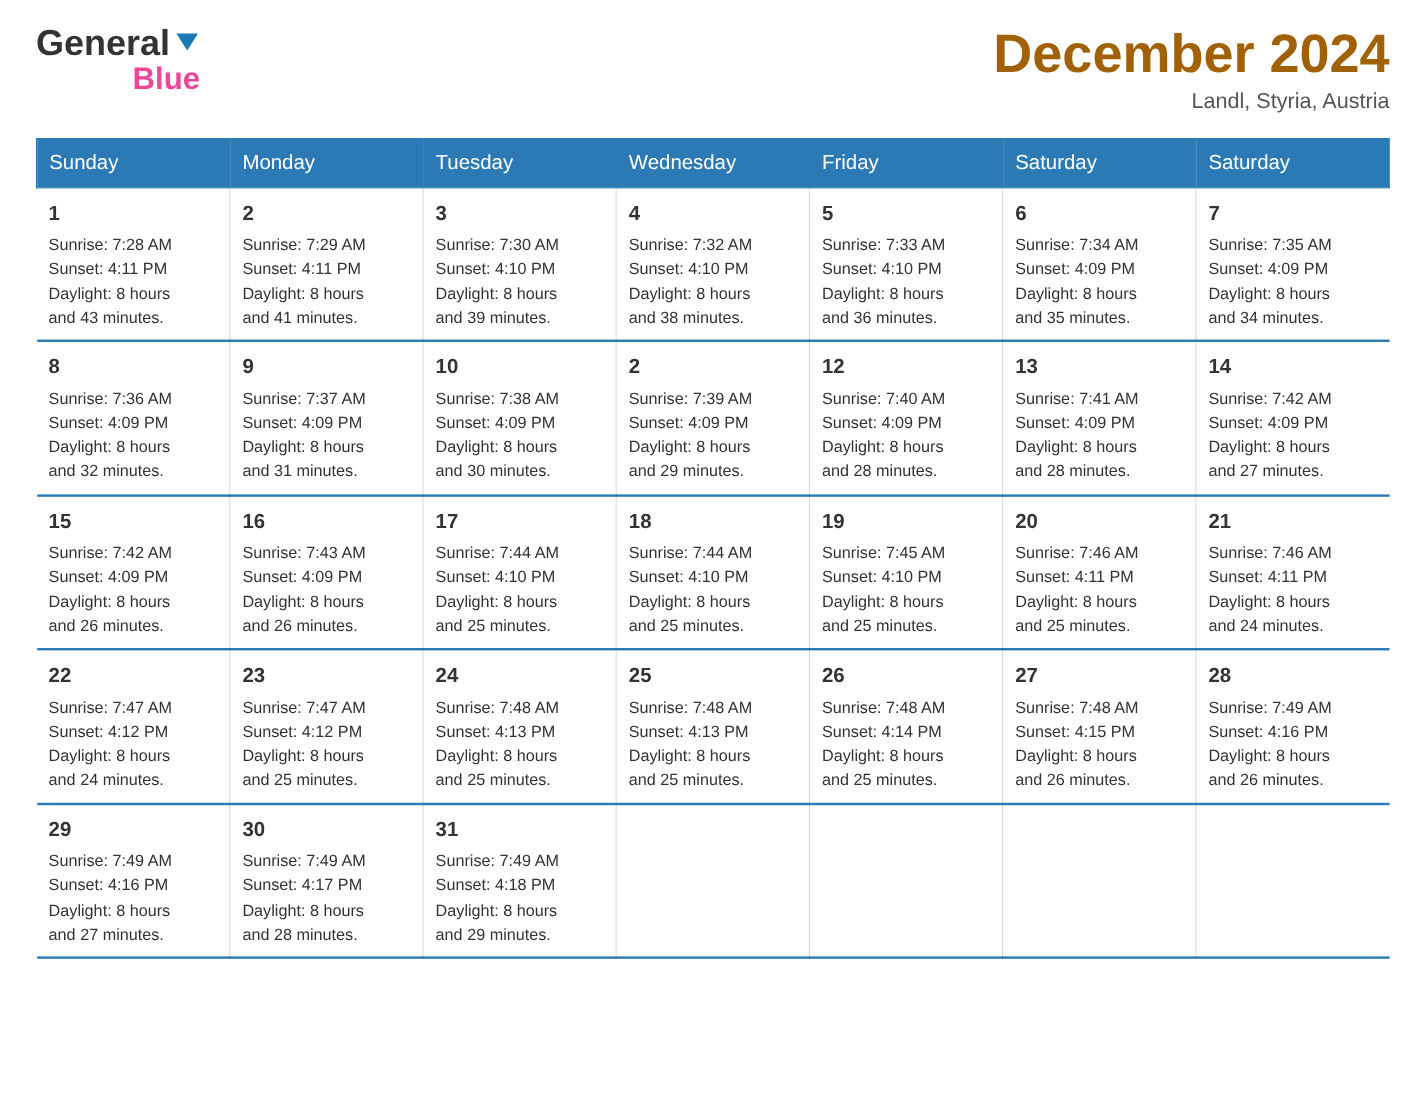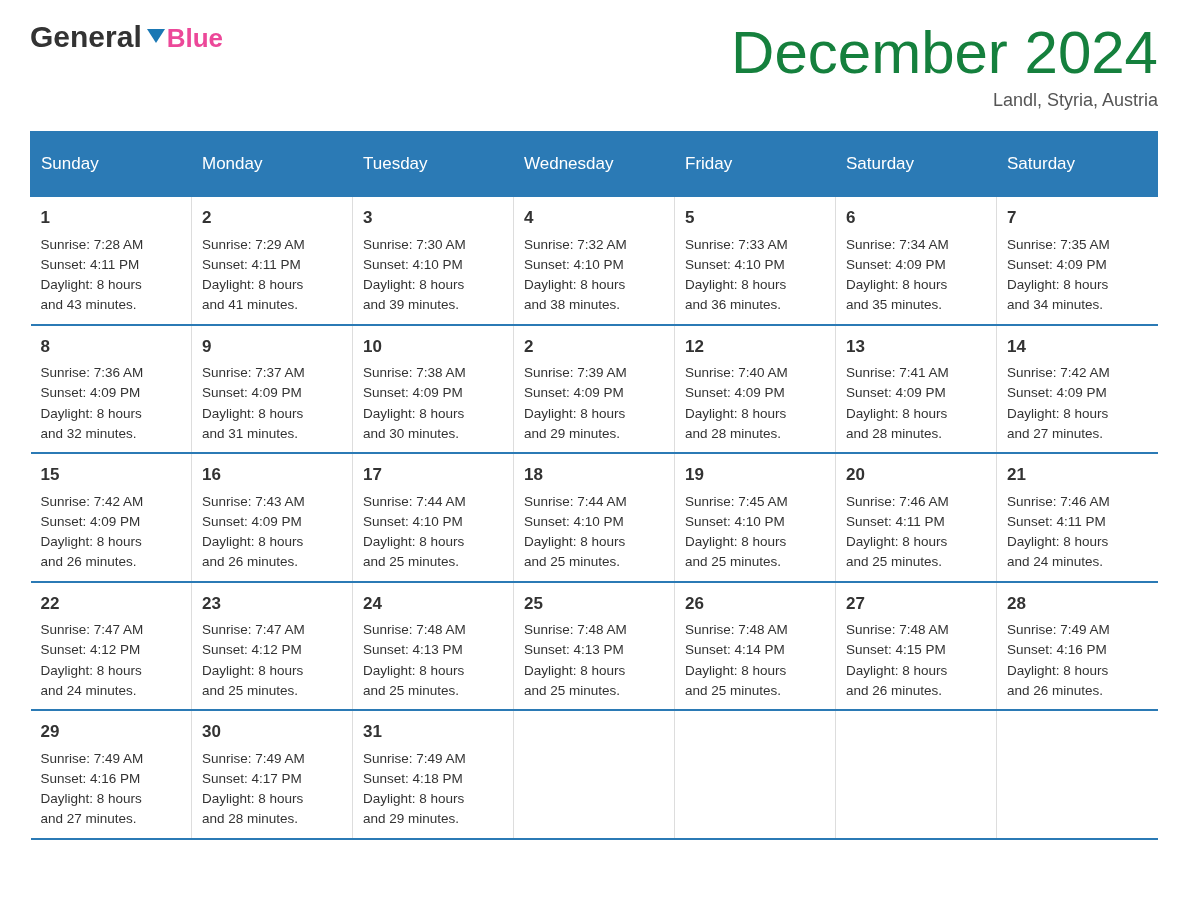--- a/index.html
+++ b/index.html
@@ -13,43 +13,43 @@
     .header {
       display: flex;
       justify-content: space-between;
       align-items: flex-start;
       margin-bottom: 20px;
     }
     .title-area {
       text-align: right;
     }
     .month-title {
-      font-size: 60px;
-      font-weight: normal;
-      color: #15803d;
+      font-size: 45px;
+      font-weight: bold;
+      color: #a16207;
       line-height: 1.1;
     }
     .location {
       font-size: 18px;
       color: #555;
       margin-top: 4px;
     }
     table {
       width: 100%;
       border-collapse: collapse;
       table-layout: fixed;
     }
     thead tr {
       background-color: #2b7ab5;
     }
     thead th {
       color: #fff;
       font-size: 17px;
       font-weight: normal;
-      padding: 22px 10px;
+      padding: 10px 10px;
       text-align: left;
       border: 1px solid #2b7ab5;
     }
     tbody tr {
       border-bottom: 2px solid #2b7ab5;
     }
     tbody td {
       vertical-align: top;
       padding: 8px 10px;
       font-size: 13.5px;
@@ -66,22 +66,21 @@
       font-weight: bold;
       margin-bottom: 4px;
       display: block;
     }
     .empty-cell {
       background: #fff;
     }
     
     .logo-container {
       display: flex;
-      flex-direction: row;
-      align-items: flex-end;
+      flex-direction: column;
     }
     .logo-line1 {
       display: flex;
       align-items: center;
       font-size: 30px;
       font-weight: bold;
       color: #333;
     }
     .logo-line1 .general {
       color: #333;

